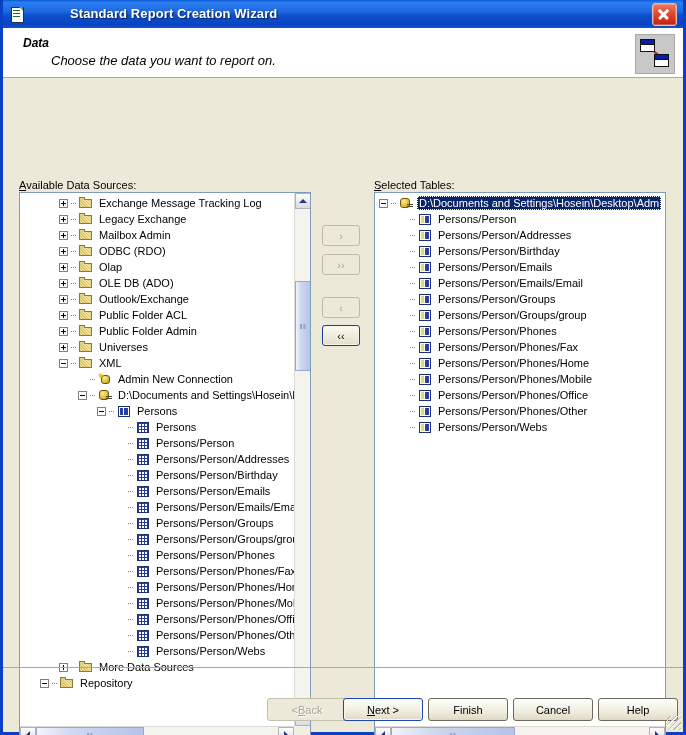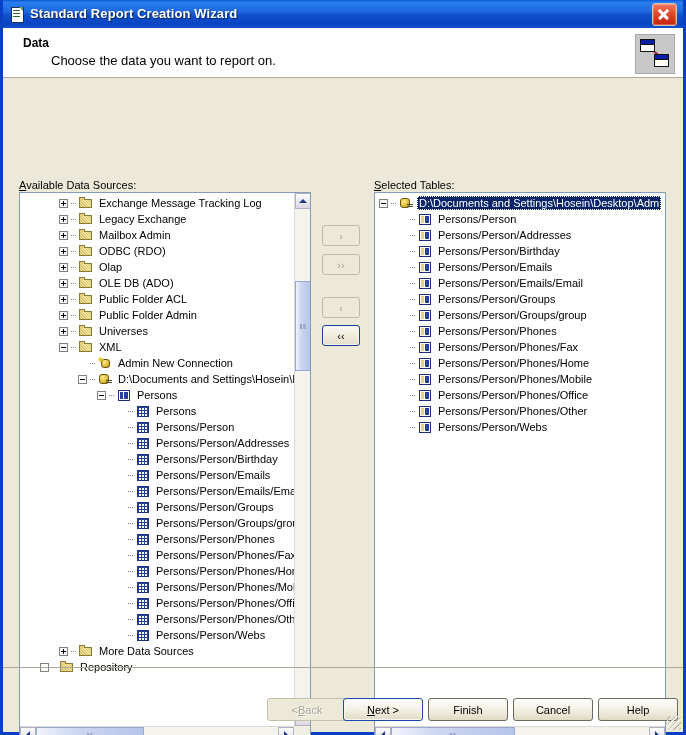--- a/index.html
+++ b/index.html
@@ -31,20 +31,21 @@
   #titlebar {
     position: relative;
     height: 28px;
     background: linear-gradient(to bottom,
       #0a57d6 0%, #2a7ef0 8%, #1f69e0 40%,
       #0d4fcc 55%, #0a44c2 88%, #0f55cf 100%);
     display: flex;
     align-items: center;
     padding: 0 4px 0 6px;
     box-sizing: border-box;
+    gap: 40px;
   }
   #title-icon {
     width: 16px; height: 16px;
     flex: 0 0 auto;
     margin-right: 5px;
     position: relative;
   }
   .doc-icon-body {
     position: absolute;
     left: 2px; top: 1px;
@@ -100,20 +101,21 @@
   #close-button::before { transform: rotate(45deg); }
   #close-button::after  { transform: rotate(-45deg); }
 
   
   #header {
     position: relative;
     height: 50px;
     background: #ffffff;
     border-bottom: 1px solid #b0ab96;
     box-sizing: border-box;
+    font-style: italic;
   }
   #header-title {
     position: absolute;
     left: 20px; top: 8px;
     font-size: 12px;
     font-weight: bold;
     color: #000000;
   }
   #header-subtitle {
     position: absolute;
@@ -633,20 +635,27 @@
               <span class="expander plus"></span>
               <span class="dots"></span>
               <span class="ico folder"></span>
               <span class="node-label">OLE DB (ADO)</span>
             </div>
             <div class="node">
               <span class="indent" style="width: 39px;"></span>
               <span class="expander plus"></span>
               <span class="dots"></span>
               <span class="ico folder"></span>
+              <span class="node-label">Outlook/Exchange</span>
+            </div>
+            <div class="node">
+              <span class="indent" style="width: 39px;"></span>
+              <span class="expander plus"></span>
+              <span class="dots"></span>
+              <span class="ico folder"></span>
               <span class="node-label">Public Folder ACL</span>
             </div>
             <div class="node">
               <span class="indent" style="width: 39px;"></span>
               <span class="expander plus"></span>
               <span class="dots"></span>
               <span class="ico folder"></span>
               <span class="node-label">Public Folder Admin</span>
             </div>
             <div class="node">

